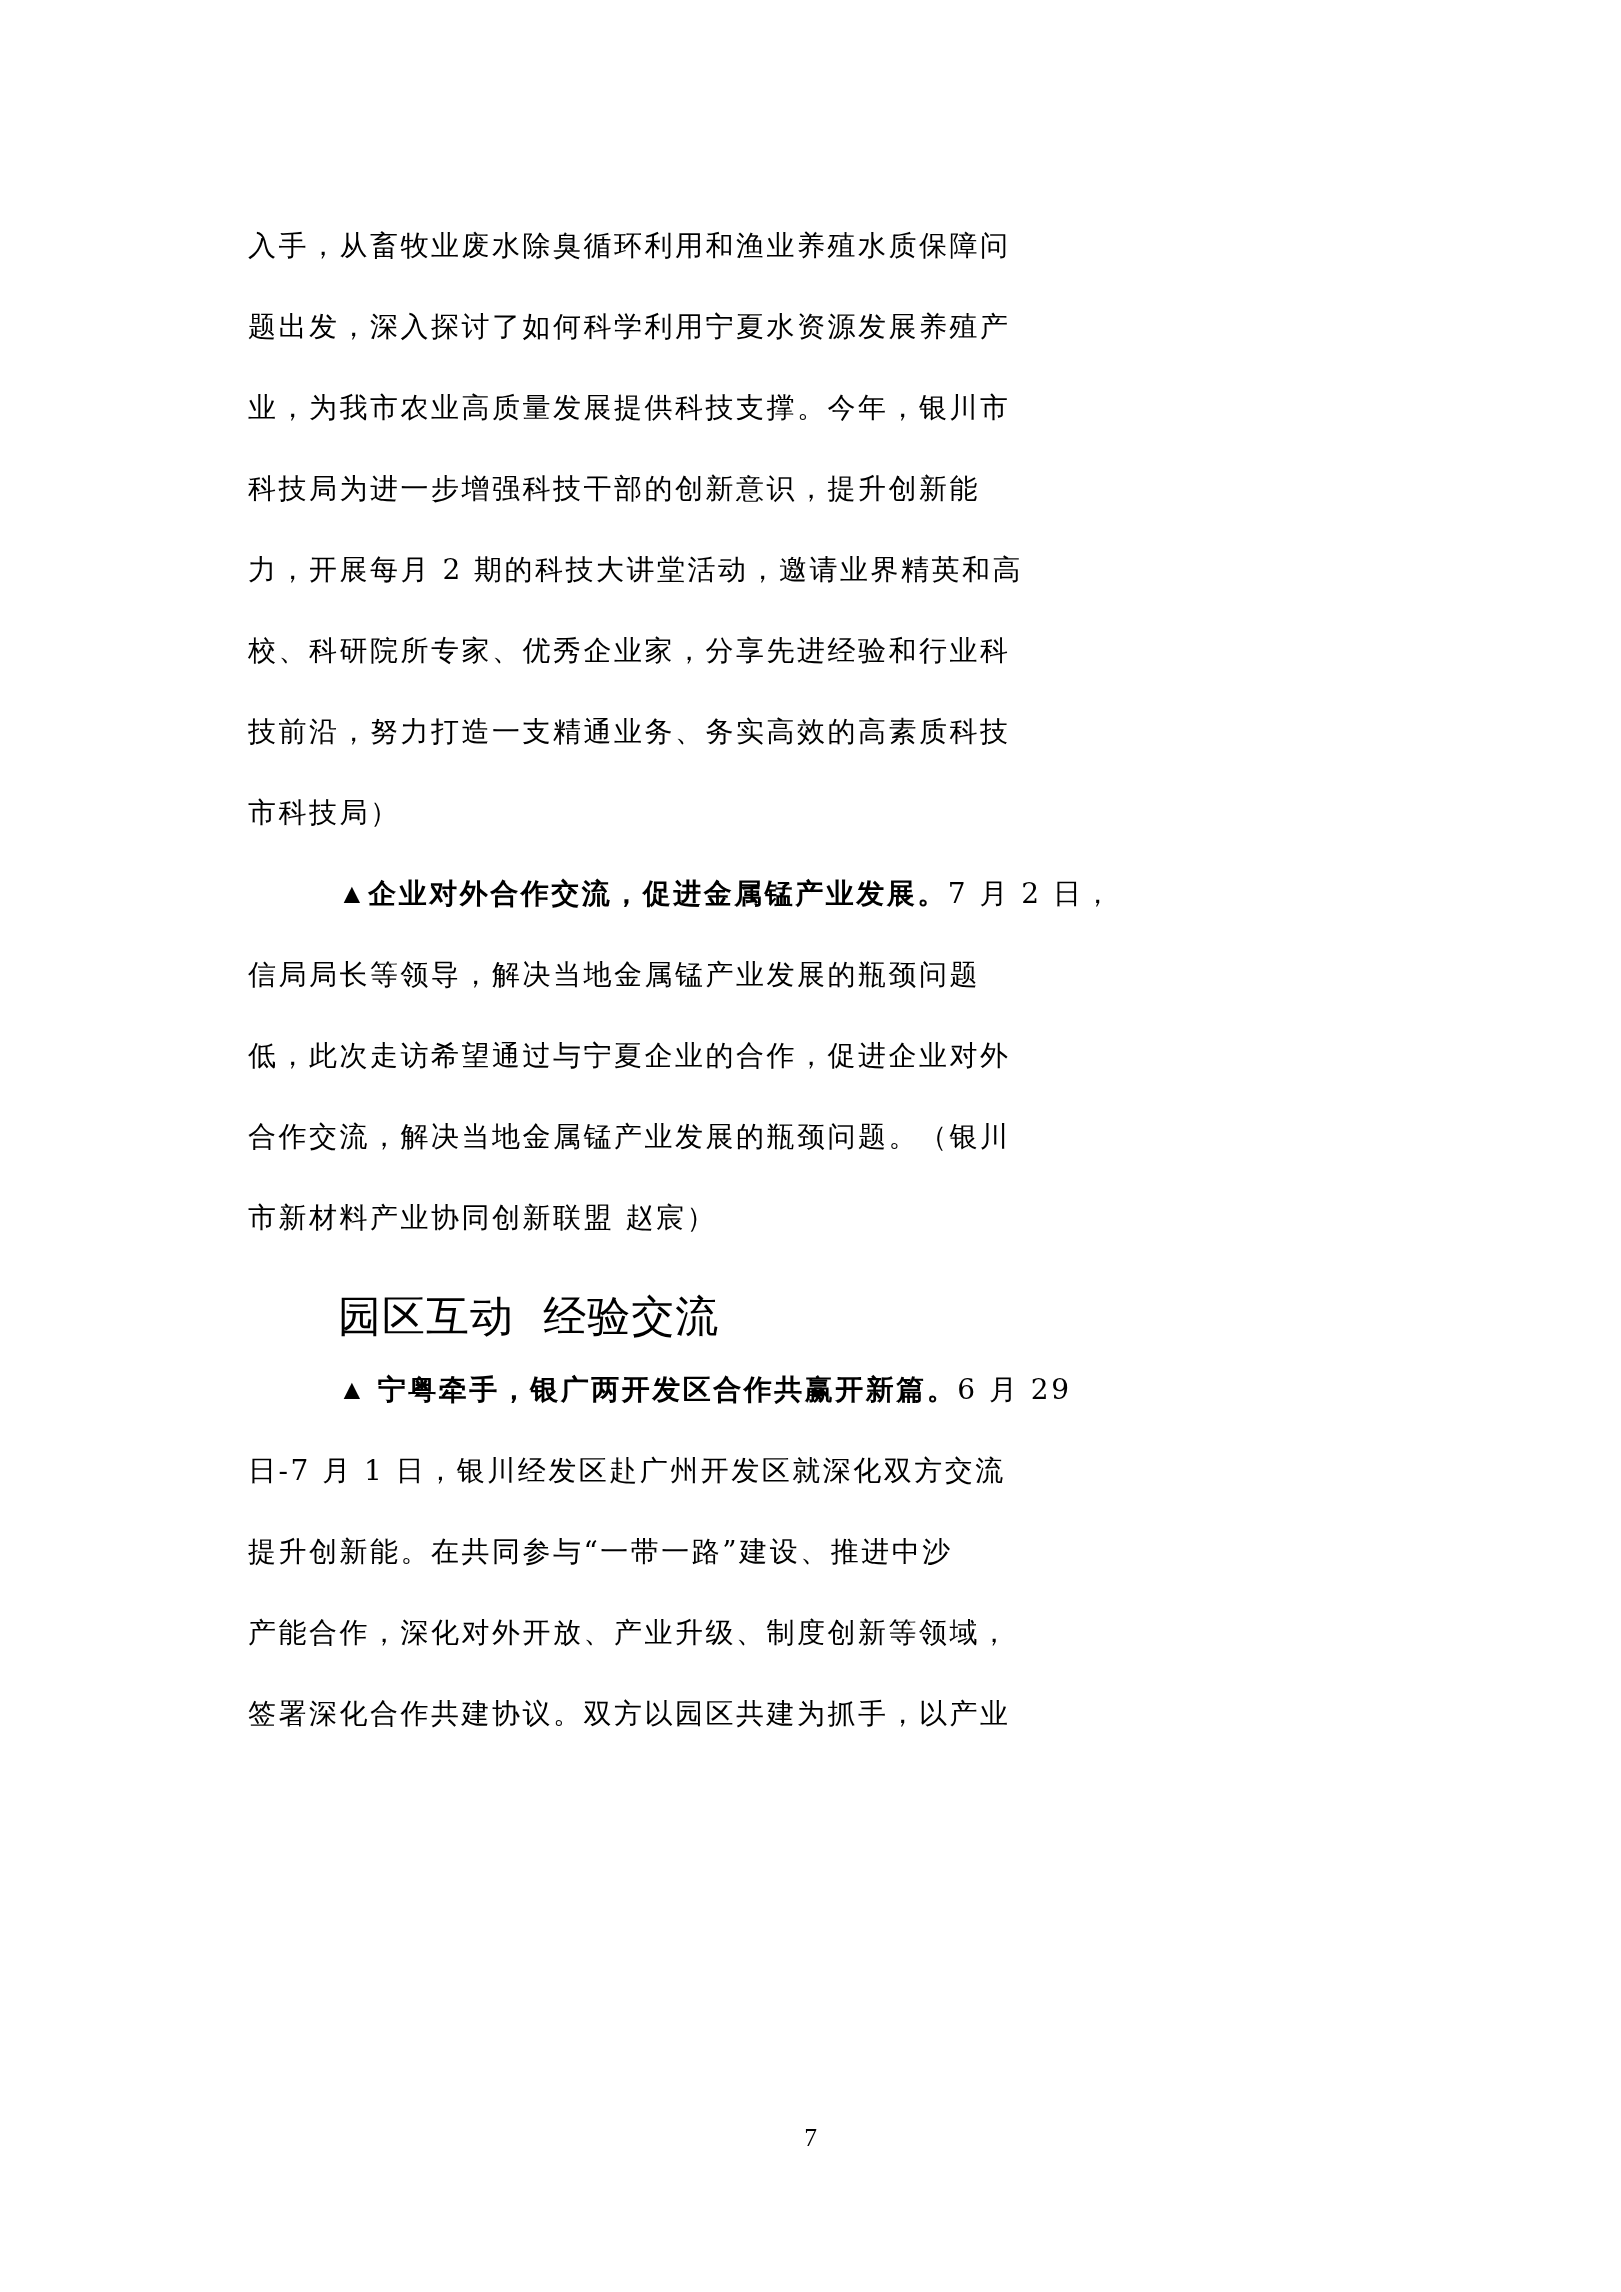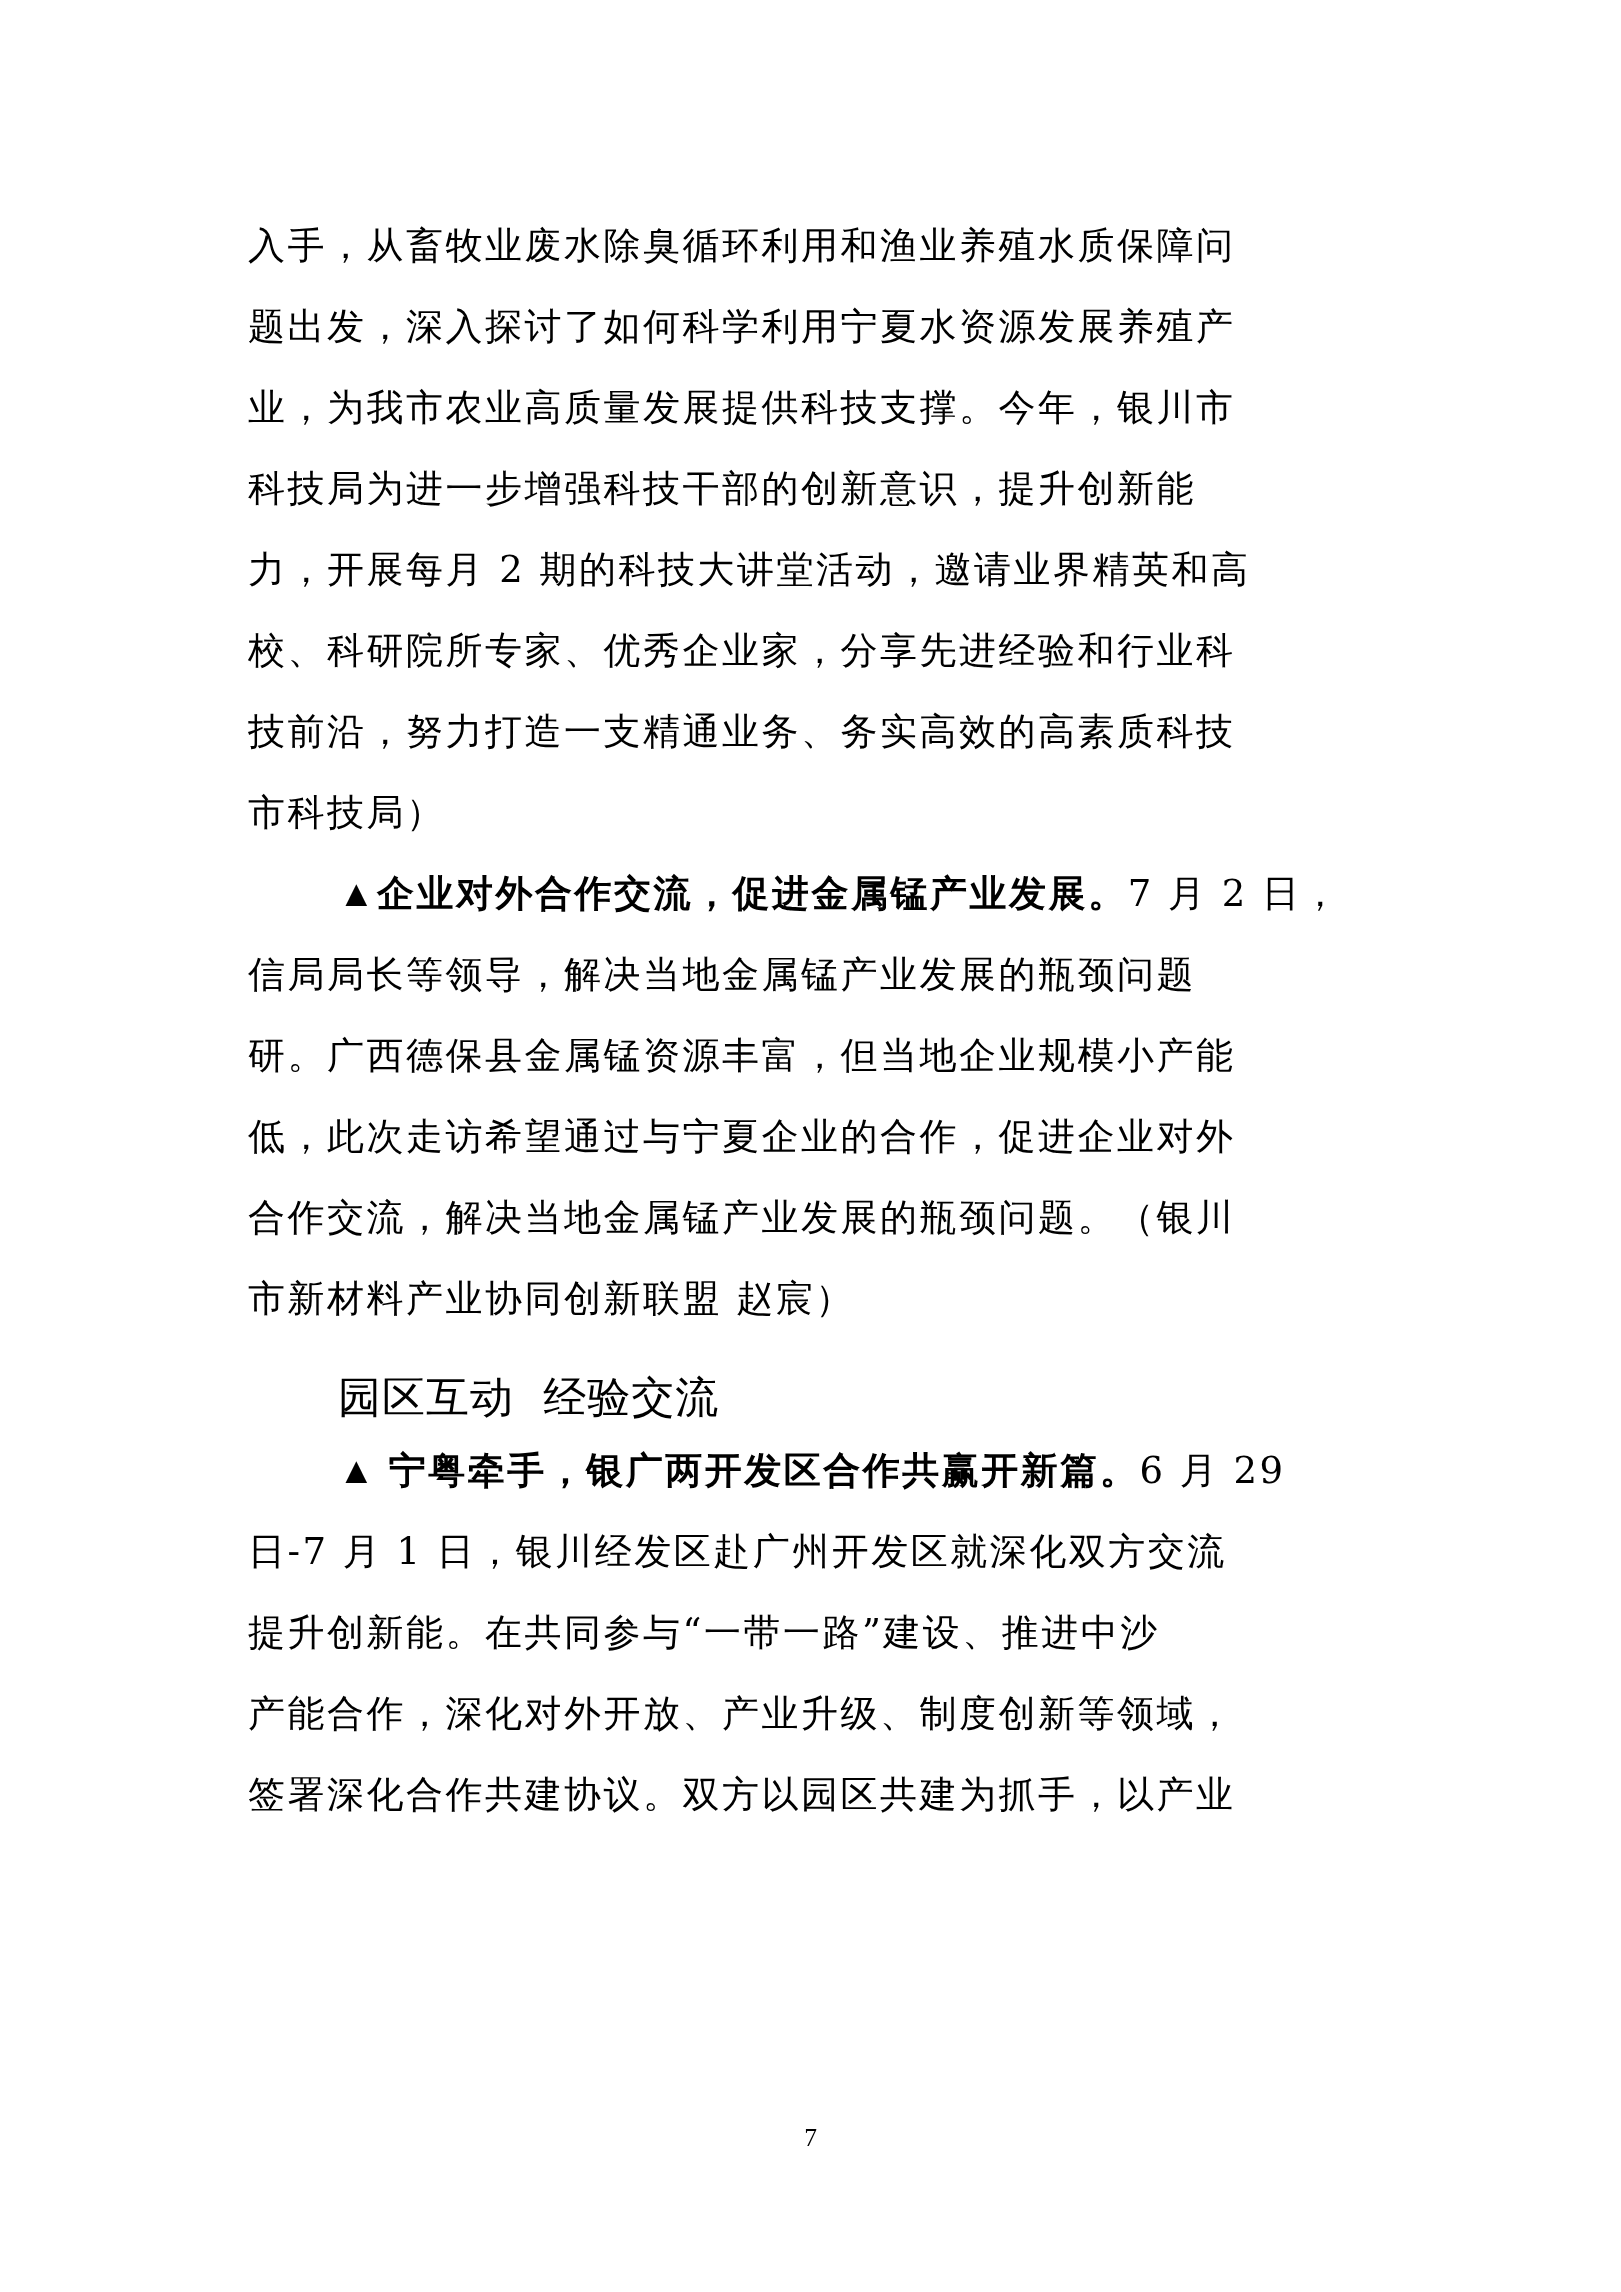--- a/index.html
+++ b/index.html
@@ -17,21 +17,21 @@
     }
     .page {
       position: absolute;
       left: 248px;
       top: 218px;
       width: 1127px;
     }
     .line {
       height: 81px;
       line-height: 81px;
-      font-size: 37px;
+      font-size: 28px;
       white-space: nowrap;
       letter-spacing: 2.5px;
       position: relative;
     }
     .line .txt {
       position: absolute;
       left: 0;
       top: 0;
       line-height: 55px;
     }
@@ -96,23 +96,20 @@
   </div>
 
   <div>
     <div class="line indent">
       <span class="txt"><span class="bold">▲企业对外合作交流，促进金属锰产业发展。</span><span>7 月 2 日，</span></span>
     </div>
     <div class="line">
         <span class="txt">信局局长等领导，解决当地金属锰产业发展的瓶颈问题</span>
       </div>
     <div class="line">
-        <span class="txt">研。广西德保县金属锰资源丰富，但当地企业规模小产能</span>
-      </div>
-    <div class="line">
         <span class="txt">低，此次走访希望通过与宁夏企业的合作，促进企业对外</span>
       </div>
     <div class="line">
         <span class="txt">合作交流，解决当地金属锰产业发展的瓶颈问题。（银川</span>
       </div>
     <div class="line">
         <span class="txt">市新材料产业协同创新联盟  赵宸）</span>
       </div>
   </div>
 

